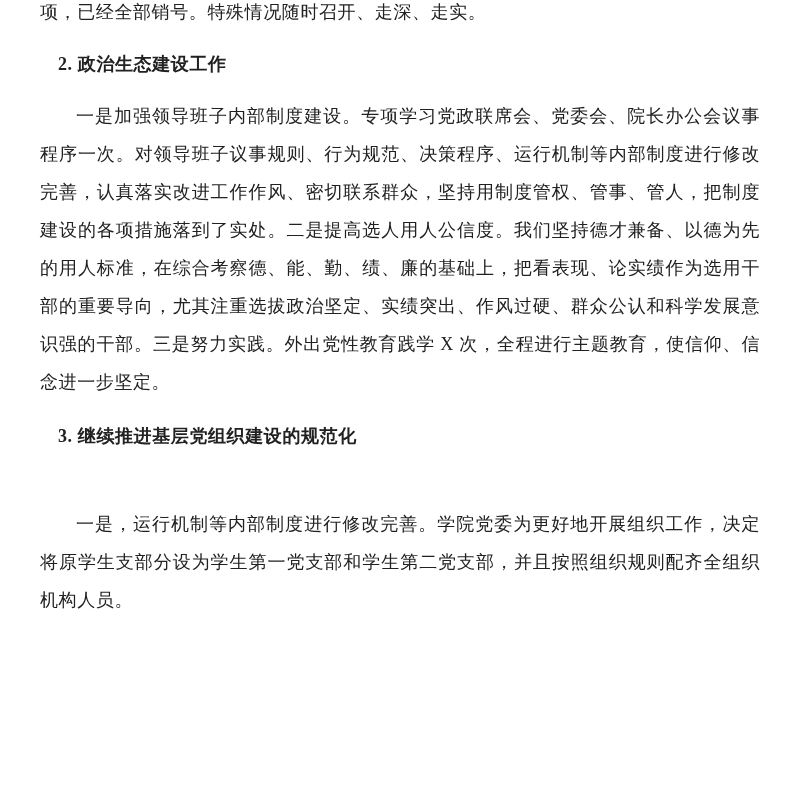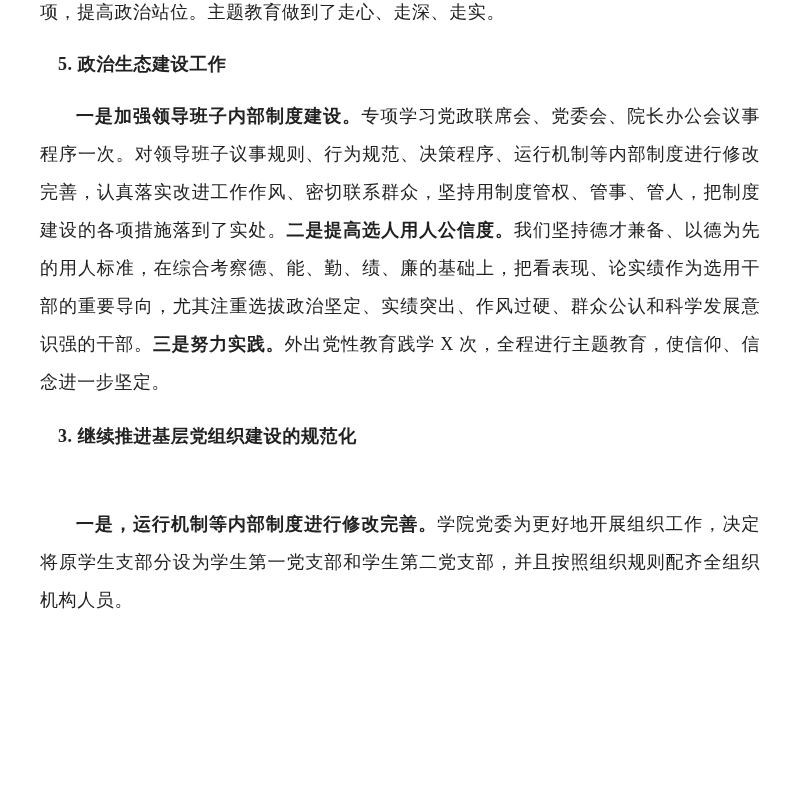--- a/index.html
+++ b/index.html
@@ -32,30 +32,30 @@
     font-size: 18px;
     line-height: 38px;
     font-weight: bold;
     text-indent: 1em;
     letter-spacing: 0.6px;
   }
   .heading-2 { margin: 14px 0 10px 0; }
   .para-middle { margin-top: 14px; }
   .heading-3 { margin-top: 16px; font-family: Liberation Serif, serif; }
   .page-gap { height: 50px; }
-  .bold { font-weight: bold; }
+  .bold { font-weight: normal; }
 </style>
 </head>
 <body>
 
 <div class="page">
 
-  <p class="para continuation"><span>项，提高政治站位。主题教育做到了走心、走深、走实。</span></p>
+  <p class="para continuation"><span>项，已经全部销号。特殊情况随时召开、走深、走实。</span></p>
 
-  <h2 class="heading heading-2">5. 政治生态建设工作</h2>
+  <h2 class="heading heading-2">2. 政治生态建设工作</h2>
 
 
   <p class="para para-middle"><span class="bold">一是加强领导班子内部制度建设。</span><span>专项学习党政联席会、党委会、院长办公会议事程序一次。对领导班子议事规则、行为规范、决策程序、运行机制等内部制度进行修改完善，认真落实改进工作作风、密切联系群众，坚持用制度管权、管事、管人，把制度建设的各项措施落到了实处。</span><span class="bold">二是提高选人用人公信度。</span><span>我们坚持德才兼备、以德为先的用人标准，在综合考察德、能、勤、绩、廉的基础上，把看表现、论实绩作为选用干部的重要导向，尤其注重选拔政治坚定、实绩突出、作风过硬、群众公认和科学发展意识强的干部。</span><span class="bold">三是努力实践。</span><span>外出党性教育践学 X 次，全程进行主题教育，使信仰、信念进一步坚定。</span></p>
 
   <h2 class="heading heading-3">3. 继续推进基层党组织建设的规范化</h2>
 
   <div class="page-gap"></div>
 
   <p class="para"><span class="bold">一是，运行机制等内部制度进行修改完善。</span><span>学院党委为更好地开展组织工作，决定将原学生支部分设为学生第一党支部和学生第二党支部，并且按照组织规则配齐全组织机构人员。</span></p>
 

